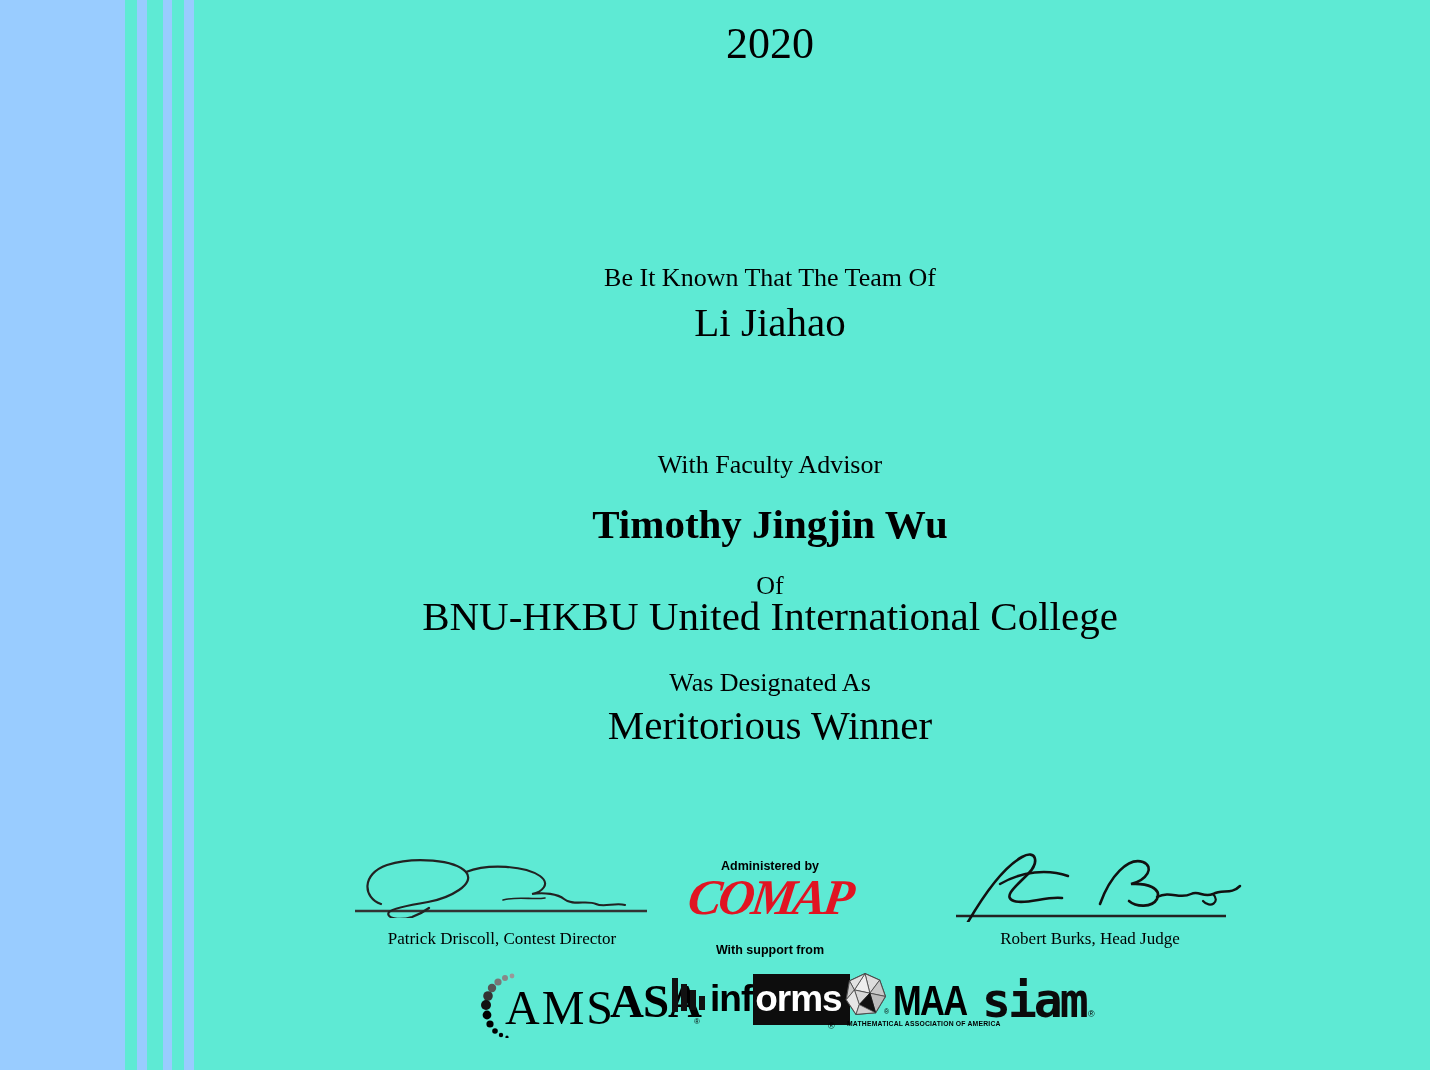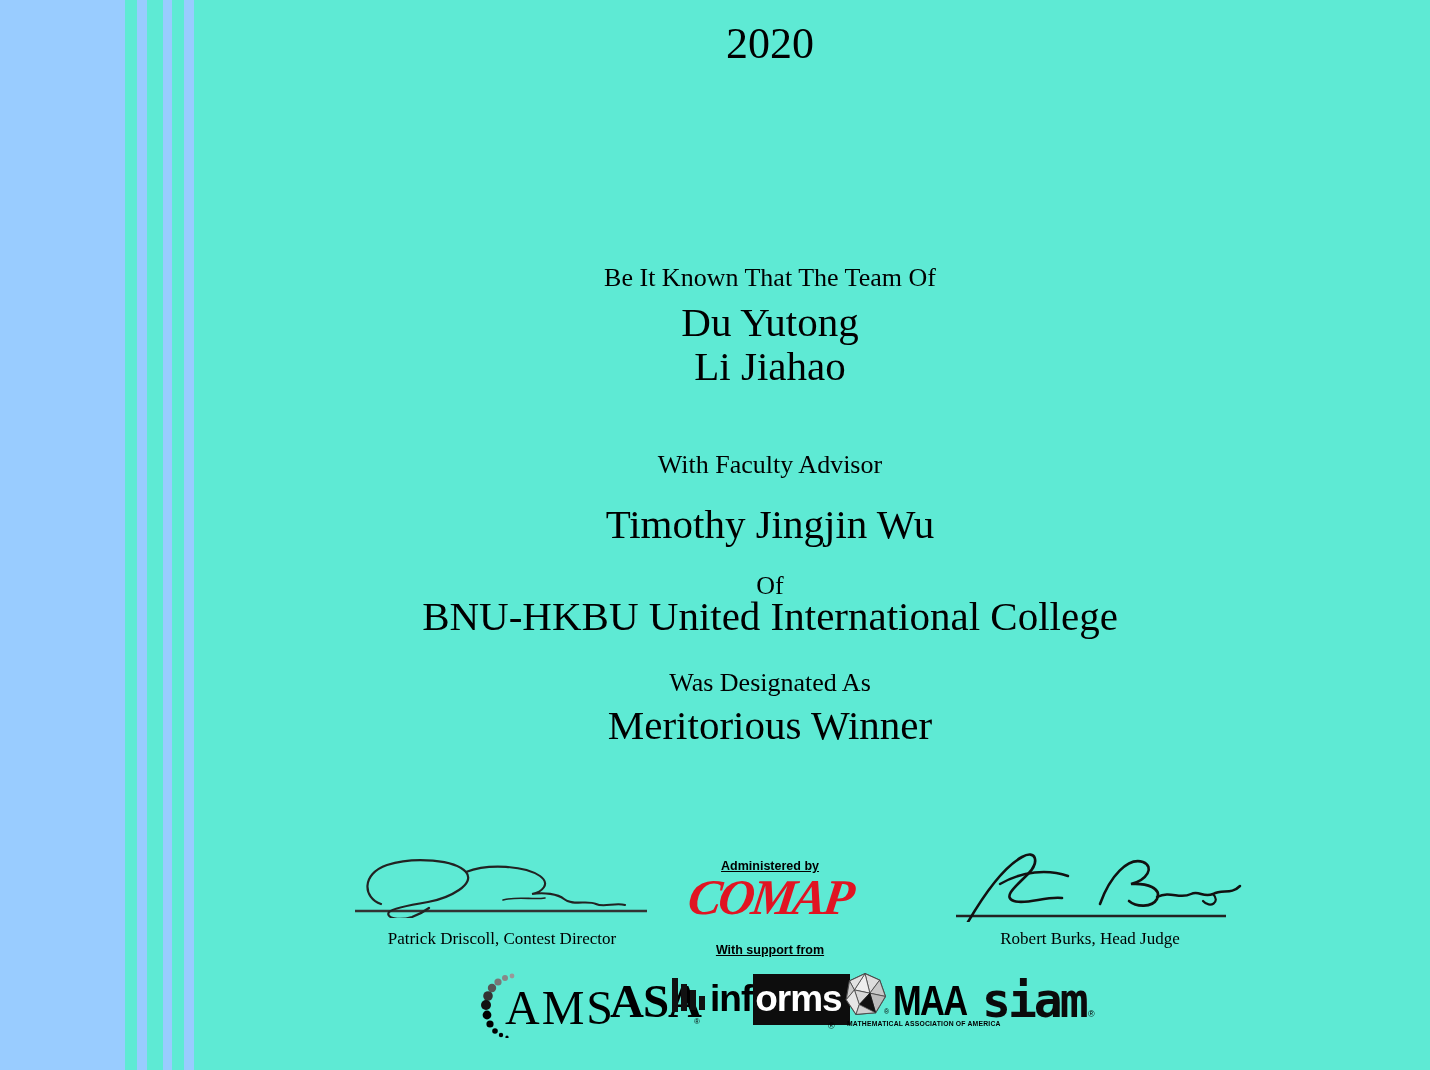--- a/index.html
+++ b/index.html
@@ -19,35 +19,35 @@
   .year{top:22px;font-size:44px;}
   .title{font-size:56px;}
   .t1{top:88px;}
   .t2{top:164px;}
   .reg-sup{font-size:20px;vertical-align:super;line-height:0;}
   .label{font-size:26px;}
   .lbl-team{top:265px;}
   .names{top:301px;font-size:41px;line-height:43.5px;}
   .lbl-advisor{top:452px;}
   .big{font-size:41px;}
-  .advisor{top:504px;}
+  .advisor{top:504px;font-weight:bold;}
   .lbl-of{top:573px;}
   .institution{top:596px;}
   .lbl-designated{top:670px;}
   .designation{top:705px;}
 
   
   .sigsvg{position:absolute;}
   .sig-caption{position:absolute;width:300px;text-align:center;font-size:17px;line-height:1;white-space:nowrap;}
   .cap-left{left:352px;top:930px;}
   .cap-right{left:940px;top:930px;}
 
   
   .admin-label{position:absolute;left:640px;width:260px;text-align:center;
-    font-family:"Liberation Sans", sans-serif;font-weight:bold;font-size:12.5px;line-height:1;white-space:nowrap;text-decoration:underline;}
+    font-family:"Liberation Sans", sans-serif;font-weight:bold;font-size:12.5px;line-height:1;white-space:nowrap;}
   .al-top{top:860px;}
   .al-bottom{top:944px;}
   .comap{
     position:absolute;left:640px;top:872px;width:260px;text-align:center;
     font-family:"Liberation Serif", serif;font-style:italic;font-weight:bold;
     font-size:50px;line-height:1;color:#e11422;letter-spacing:-3px;transform:skewX(-8deg);
     white-space:nowrap;
   }
 
   
@@ -88,21 +88,20 @@
   <div class="stripe s2"></div>
   <div class="stripe s3"></div>
 
   <div class="cline year">2020</div>
 
 
 
   <div class="cline label lbl-team">Be It Known That The Team Of</div>
 
   <div class="cline names">
-    <div>Du Yutong</div>
     <div>Li Jiahao</div>
   </div>
 
   <div class="cline label lbl-advisor">With Faculty Advisor</div>
   <div class="cline big advisor">Timothy Jingjin Wu</div>
 
   <div class="cline label lbl-of">Of</div>
   <div class="cline label lbl-designated">Was Designated As</div>
 
   <div class="cline big institution">BNU-HKBU United International College</div>

